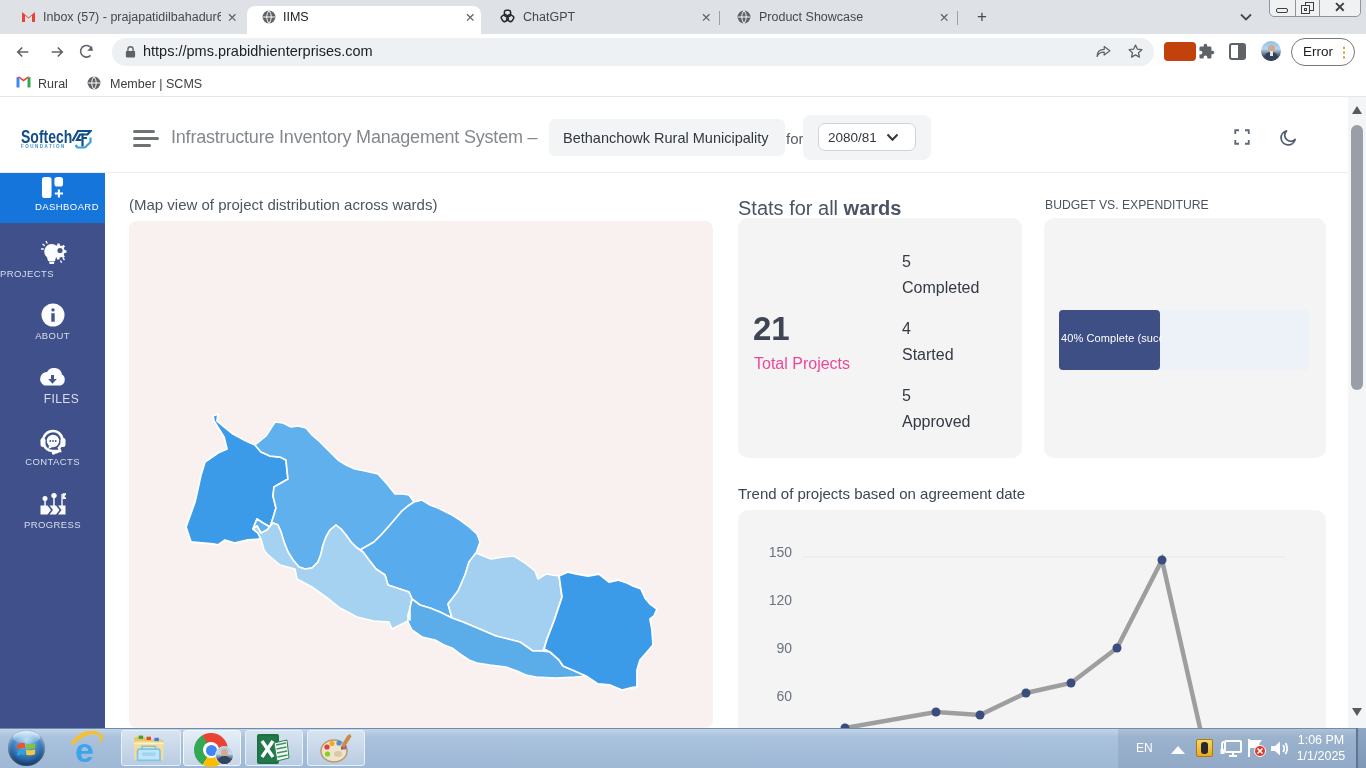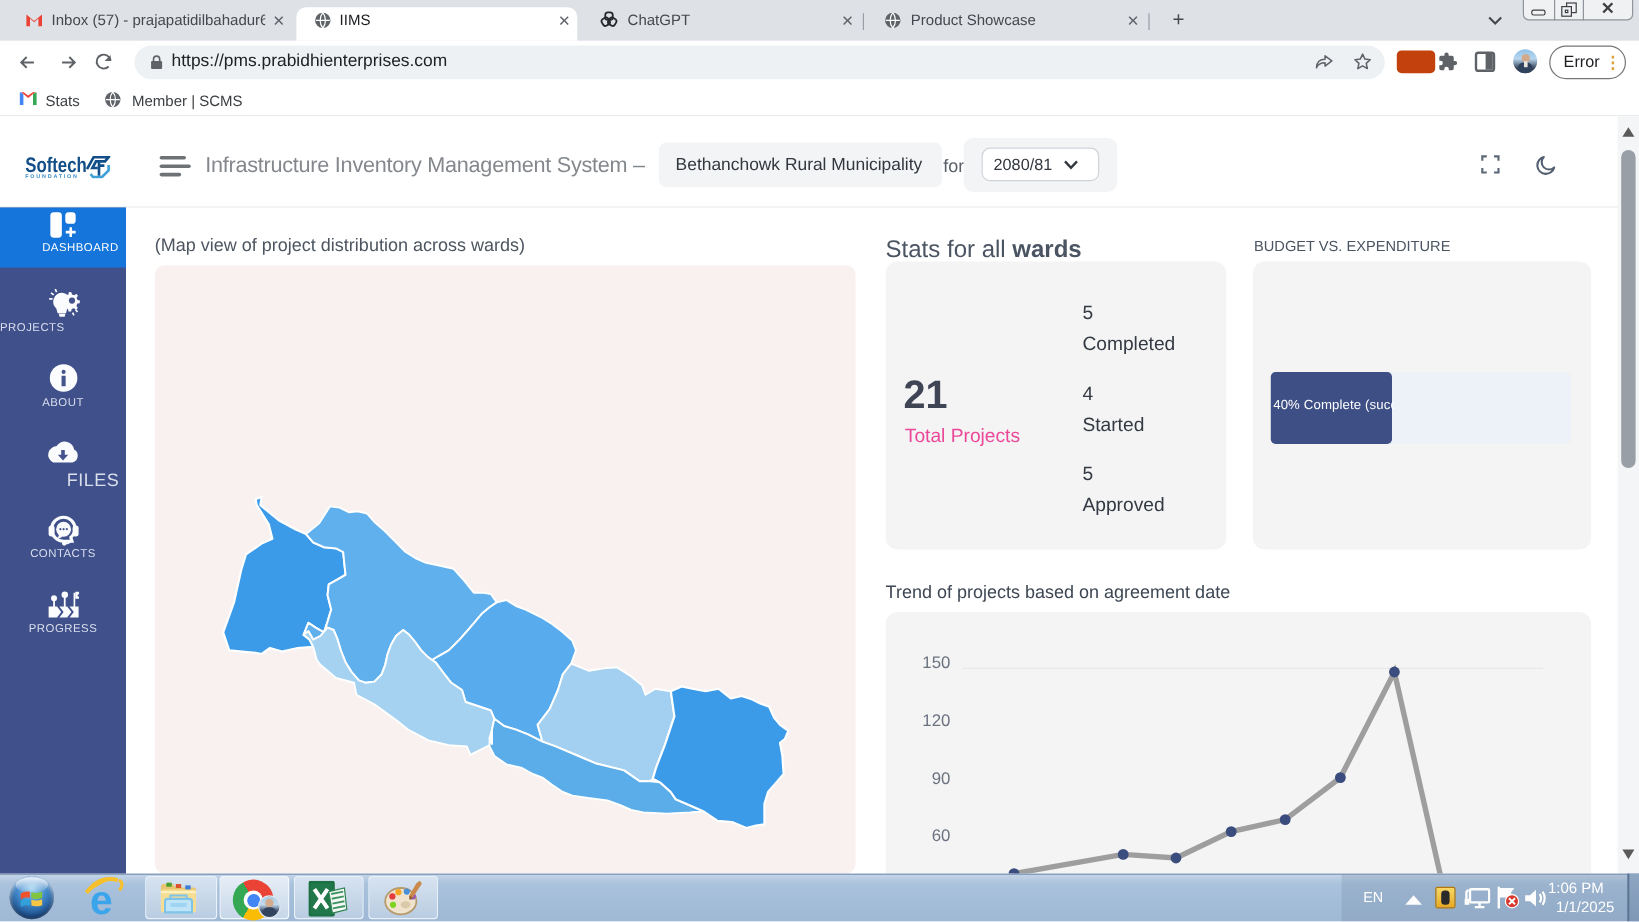--- a/index.html
+++ b/index.html
@@ -111,21 +111,21 @@
 <div class="abs" style="left:1337px;top:44px;color:#e09f3a;font-size:14px;font-weight:bold;">⋮</div>
 
 <div class="abs" style="left:0;top:70px;width:1366px;height:27px;background:#fff;border-bottom:1px solid #e4e6e8;"></div>
 <svg class="abs" style="left:16px;top:76px;" width="15" height="12" viewBox="0 0 15 12">
   <path d="M0.5 11.5 V1.8 Q0.5 0.4 1.9 1.2 L3.5 2.4 V11.5 Z" fill="#4285f4"></path>
   <path d="M14.5 11.5 V1.8 Q14.5 0.4 13.1 1.2 L11.5 2.4 V11.5 Z" fill="#34a853"></path>
   <path d="M3.5 2.4 L7.5 5.5 L11.5 2.4 L7.5 9 Z" fill="#ea4335" opacity="0"></path>
   <path d="M0.8 1 L7.5 6.2 L14.2 1 L7.5 11 Z" fill="#ea4335" opacity="0"></path>
   <path d="M3.5 2.4 L1.6 0.9 Q3 0.2 4 1 L7.5 3.6 L11 1 Q12 0.2 13.4 0.9 L11.5 2.4 L7.5 5.6 Z" fill="#ea4335"></path>
 </svg>
-<div class="abs" style="left:38px;top:77px;font-size:12.5px;color:#3c4043;">Stats</div>
+<div class="abs" style="left:38px;top:77px;font-size:12.5px;color:#3c4043;">Rural</div>
 <svg class="abs" style="left:87px;top:76px;" width="14" height="14" viewBox="0 0 24 24">
   <circle cx="12" cy="12" r="11" fill="#5f6368"></circle>
   <path d="M2 12 H22 M12 1 C7 7 7 17 12 23 M12 1 C17 7 17 17 12 23" stroke="#fff" stroke-width="1.7" fill="none"></path>
 </svg>
 <div class="abs" style="left:110px;top:77px;font-size:12.5px;color:#3c4043;">Member | SCMS</div>
 
 <div class="abs" style="left:0;top:97px;width:1366px;height:76px;background:#fff;border-bottom:1px solid #ebedf0;"></div>
 
 <div class="abs" style="left:21px;top:127px;width:60px;font-size:17.5px;font-weight:bold;color:#124e87;transform:scaleX(0.8);transform-origin:0 0;">Softech</div>
 <div class="abs" style="left:21px;top:144px;font-size:4.5px;letter-spacing:1.5px;color:#3d8fc9;font-weight:bold;">FOUNDATION</div>
@@ -185,21 +185,21 @@
 <svg class="abs" style="left:41px;top:303px;" width="24" height="24" viewBox="0 0 24 24">
   <circle cx="12" cy="12" r="11.5" fill="#fbfcfe"></circle>
   <path d="M12 5.2 a1.7 1.7 0 1 1 0 3.4 a1.7 1.7 0 0 1 0 -3.4 Z M10.3 10.2 h3.4 v8.6 h-3.4 Z" fill="#45548c"></path>
 </svg>
 <div class="abs" style="left:0;top:330px;width:105px;text-align:center;font-size:9.5px;color:#d9deed;letter-spacing:0.4px;">ABOUT</div>
 
 <svg class="abs" style="left:39px;top:366px;" width="27" height="24" viewBox="0 0 27 22">
   <path d="M21.5 8.5 A6.5 6.5 0 0 0 9 6.5 A5.5 5.5 0 0 0 6 17 H21 A4.5 4.5 0 0 0 21.5 8.5 Z" fill="#fbfcfe" stroke="#fbfcfe" stroke-width="3" stroke-linejoin="round"></path>
   <path d="M12 8 h3 v4 h2.8 L13.5 16.8 L9.2 12 H12 Z" fill="#45548c"></path>
 </svg>
-<div class="abs" style="left:16px;top:392px;width:123px;text-align:center;font-size:15px;color:#d9deed;letter-spacing:0.4px;">FILES</div>
+<div class="abs" style="left:0;top:392px;width:123px;text-align:center;font-size:12px;color:#d9deed;letter-spacing:0.4px;">FILES</div>
 
 <svg class="abs" style="left:40px;top:429px;" width="26" height="26" viewBox="0 0 26 26">
   <path d="M13 2 a9.5 9.5 0 0 1 9.5 9.5 q0 4.5 -3.5 7.3 l1 3.2 h-7 A9.5 9.5 0 0 1 13 2 Z" fill="none" stroke="#fbfcfe" stroke-width="2.6"></path>
   <rect x="0.5" y="9" width="5" height="9" rx="2.2" fill="#fbfcfe"></rect>
   <rect x="20.5" y="9" width="5" height="9" rx="2.2" fill="#fbfcfe"></rect>
   <circle cx="13" cy="12" r="6.2" fill="#fbfcfe"></circle>
   <path d="M9.5 16 l-1.5 4 4 -1.5 Z" fill="#fbfcfe"></path>
   <circle cx="10.3" cy="12" r="0.9" fill="#45548c"></circle>
   <circle cx="13" cy="12" r="0.9" fill="#45548c"></circle>
   <circle cx="15.7" cy="12" r="0.9" fill="#45548c"></circle>
@@ -358,15 +358,15 @@
 <svg class="abs" style="left:1246px;top:738px;" width="20" height="20" viewBox="0 0 20 20">
   <path d="M3 1 V19" stroke="#fdfdfd" stroke-width="2"></path>
   <path d="M4 2 H16 L13 6 L16 10 H4 Z" fill="#fdfdfd"></path>
   <circle cx="14" cy="13" r="5.5" fill="#d9372b" stroke="#fff" stroke-width="1"></circle>
   <path d="M11.5 10.5 L16.5 15.5 M16.5 10.5 L11.5 15.5" stroke="#fff" stroke-width="1.6"></path>
 </svg>
 <svg class="abs" style="left:1270px;top:740px;" width="19" height="17" viewBox="0 0 19 17">
   <path d="M1 6 H5 L10 1.5 V15.5 L5 11 H1 Z" fill="#fdfdfd"></path>
   <path d="M13 5 Q15.5 8.5 13 12 M15.5 3 Q19 8.5 15.5 14" fill="none" stroke="#fdfdfd" stroke-width="1.8"></path>
 </svg>
-<div class="abs" style="left:1290px;top:733px;width:62px;text-align:left;font-size:12.5px;color:#fff;">1:06 PM</div>
+<div class="abs" style="left:1290px;top:733px;width:62px;text-align:center;font-size:12.5px;color:#fff;">1:06 PM</div>
 <div class="abs" style="left:1290px;top:749px;width:62px;text-align:center;font-size:12.5px;color:#fff;">1/1/2025</div>
 <div class="abs" style="left:1356px;top:728px;width:10px;height:40px;background:linear-gradient(180deg,#8ea6c2,#7e97b5);border-left:2px solid #5f7796;"></div>
 
 </body></html>

